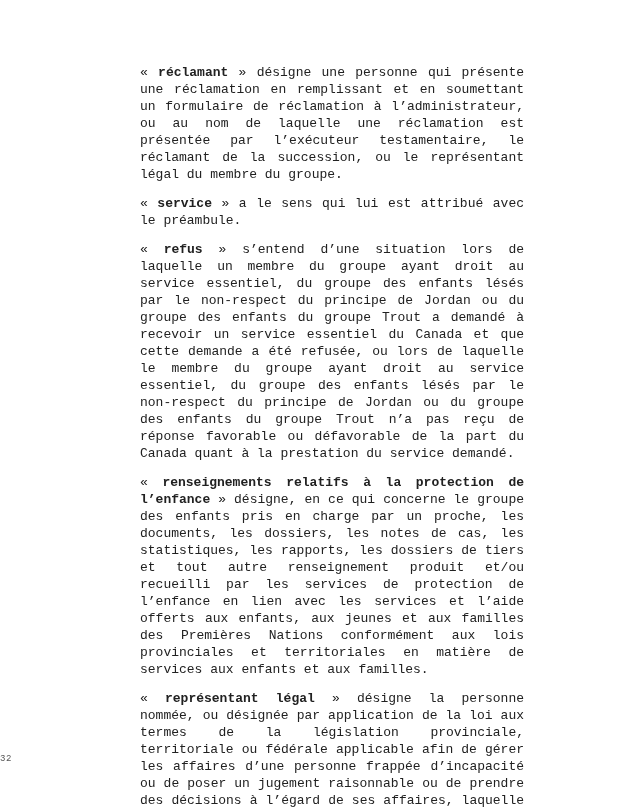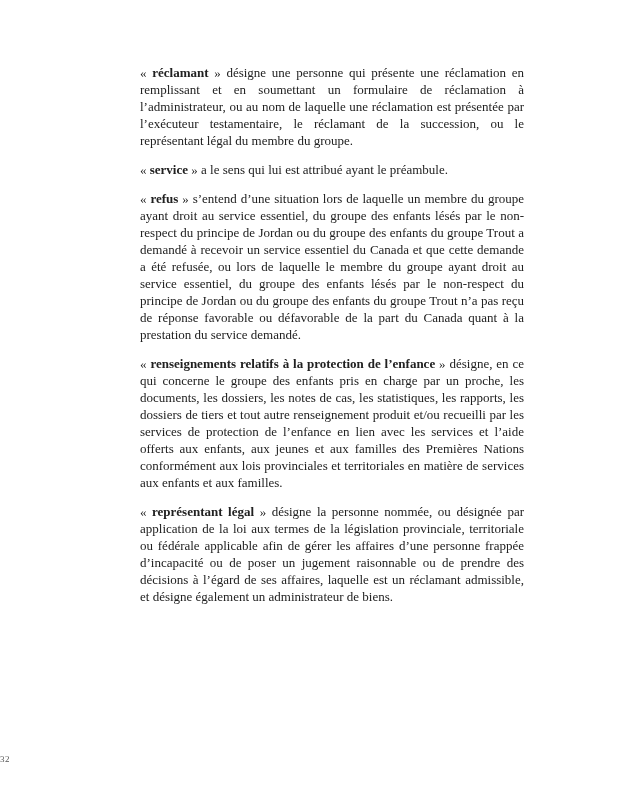--- a/index.html
+++ b/index.html
@@ -6,21 +6,21 @@
     margin: 0;
     padding: 0;
     background: #ffffff;
   }
   .page {
     position: relative;
     width: 623px;
     height: 807px;
     background: #ffffff;
     overflow: hidden;
-    font-family: Liberation Serif, serif;
+    font-family: Liberation Mono, monospace;
     color: #212121;
   }
   .content {
     position: absolute;
     left: 140px;
     top: 64px;
     width: 384px;
   }
   .content p {
     margin: 0 0 12px 0;
@@ -49,21 +49,21 @@
     letter-spacing: 0.5px;
   }
 </style>
 </head>
 <body>
 
 <div class="page">
   <div class="content">
 
   <p><span>« </span><span class="bold">réclamant</span><span> » désigne une personne qui présente une réclamation en remplissant et en soumettant un formulaire de réclamation à l’administrateur, ou au nom de laquelle une réclamation est présentée par l’exécuteur testamentaire, le réclamant de la succession, ou le représentant légal du membre du groupe.</span></p>
-      <p><span>« </span><span class="bold">service</span><span> » a le sens qui lui est attribué ayant le préambule.</span></p>
+      <p><span>« </span><span class="bold">service</span><span> » a le sens qui lui est attribué avec le préambule.</span></p>
       <p><span>« </span><span class="bold">refus</span><span> » s’entend d’une situation lors de laquelle un membre du groupe ayant droit au service essentiel, du groupe des enfants lésés par le non-respect du principe de Jordan ou du groupe des enfants du groupe Trout a demandé à recevoir un service essentiel du Canada et que cette demande a été refusée, ou lors de laquelle le membre du groupe ayant droit au service essentiel, du groupe des enfants lésés par le non-respect du principe de Jordan ou du groupe des enfants du groupe Trout n’a pas reçu de réponse favorable ou défavorable de la part du Canada quant à la prestation du service demandé.</span></p>
       <p><span>« </span><span class="bold">renseignements relatifs à la protection de l’enfance</span><span> » désigne, en ce qui concerne le groupe des enfants pris en charge par un proche, les documents, les dossiers, les notes de cas, les statistiques, les rapports, les dossiers de tiers et tout autre renseignement produit et/ou recueilli par les services de protection de l’enfance en lien avec les services et l’aide offerts aux enfants, aux jeunes et aux familles des Premières Nations conformément aux lois provinciales et territoriales en matière de services aux enfants et aux familles.</span></p>
       <p><span>« </span><span class="bold">représentant légal</span><span> » désigne la personne nommée, ou désignée par application de la loi aux termes de la législation provinciale, territoriale ou fédérale applicable afin de gérer les affaires d’une personne frappée d’incapacité ou de poser un jugement raisonnable ou de prendre des décisions à l’égard de ses affaires, laquelle est un réclamant admissible, et désigne également un administrateur de biens.</span></p>
     </div>
   <div class="footer">
     <span class="page-number">32</span>
   </div>
 </div>
 
 </body></html>

